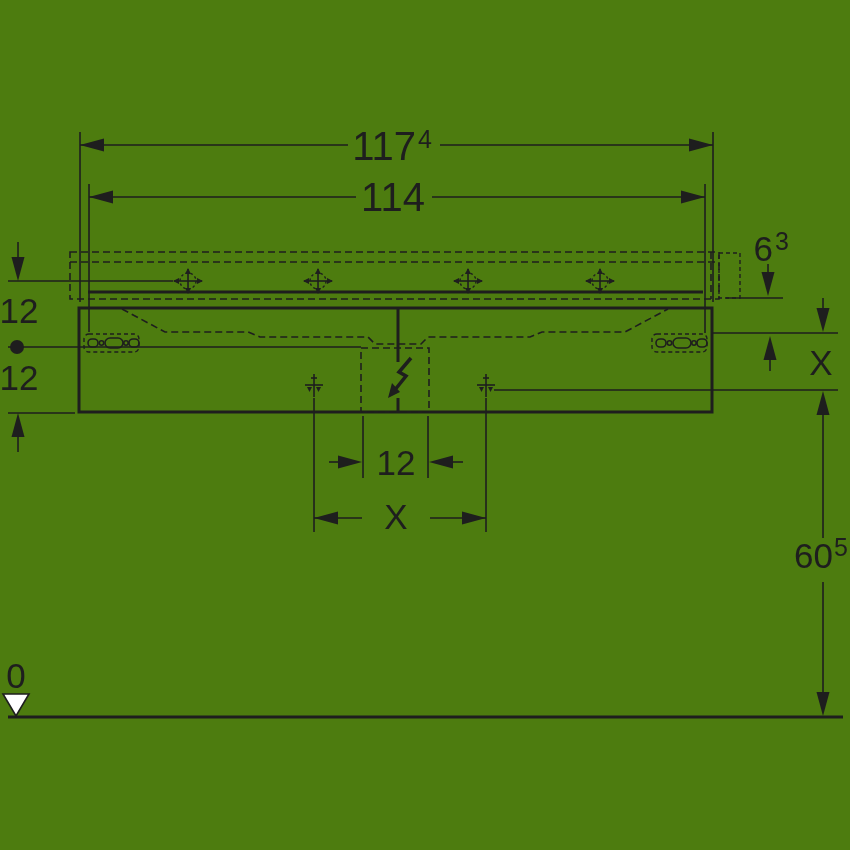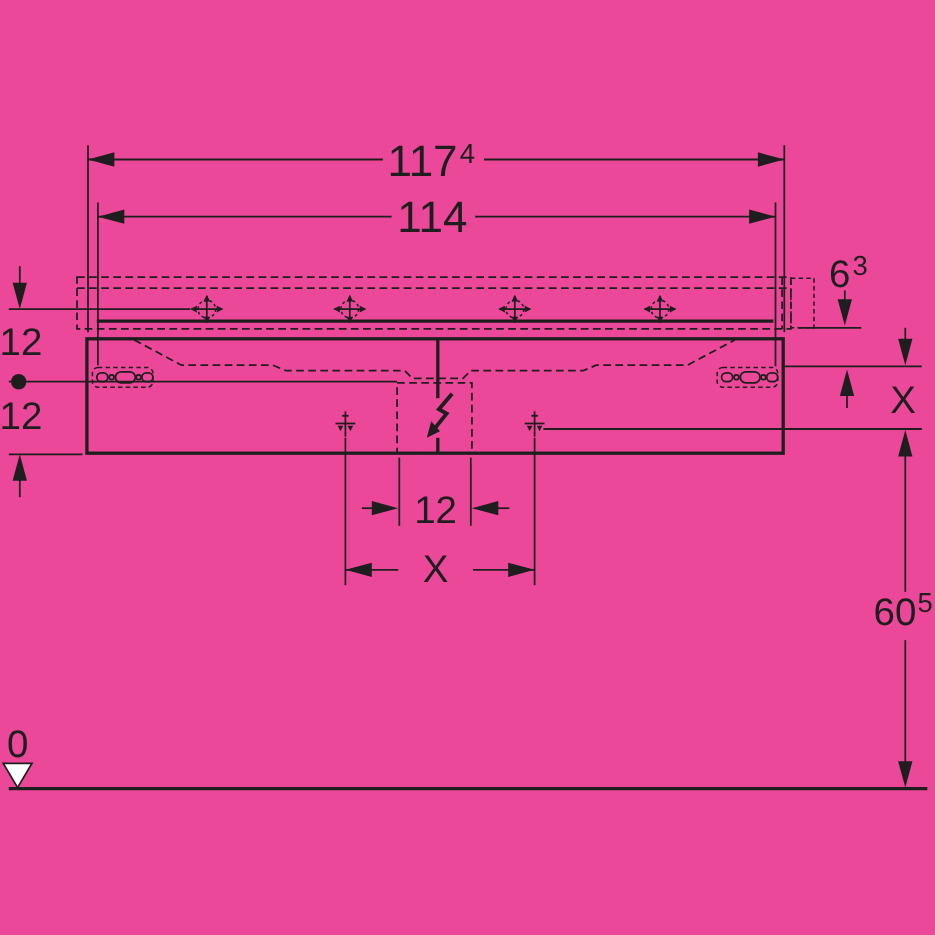--- a/index.html
+++ b/index.html
@@ -1,16 +1,16 @@
 <!DOCTYPE html>
 <html><head>
 <meta charset="utf-8">
 <style>
   html,body{margin:0;padding:0;background:#ffffff;}
-  .stage{width:850px;height:850px;position:relative;background:#ec4899;overflow:hidden;}
+  .stage{width:850px;height:850px;position:relative;background:#4d7c0f;overflow:hidden;}
   svg{display:block;}
   text{font-family:"Liberation Sans",sans-serif;fill:#1e1e1e;}
   .lbl{font-size:35px;}
   .lbl-big{font-size:40px;}
   .sup{font-size:25px;}
   .thin{stroke:#1e1e1e;stroke-width:1.6;fill:none;}
   .thick{stroke:#1e1e1e;stroke-width:3;fill:none;}
   .dash{stroke:#1e1e1e;stroke-width:1.6;fill:none;stroke-dasharray:7 4;}
   .dash-s{stroke:#1e1e1e;stroke-width:1.4;fill:none;stroke-dasharray:4 3;}
   .dash-c{stroke:#1e1e1e;stroke-width:1.4;fill:none;stroke-dasharray:2.5 2.5;}

